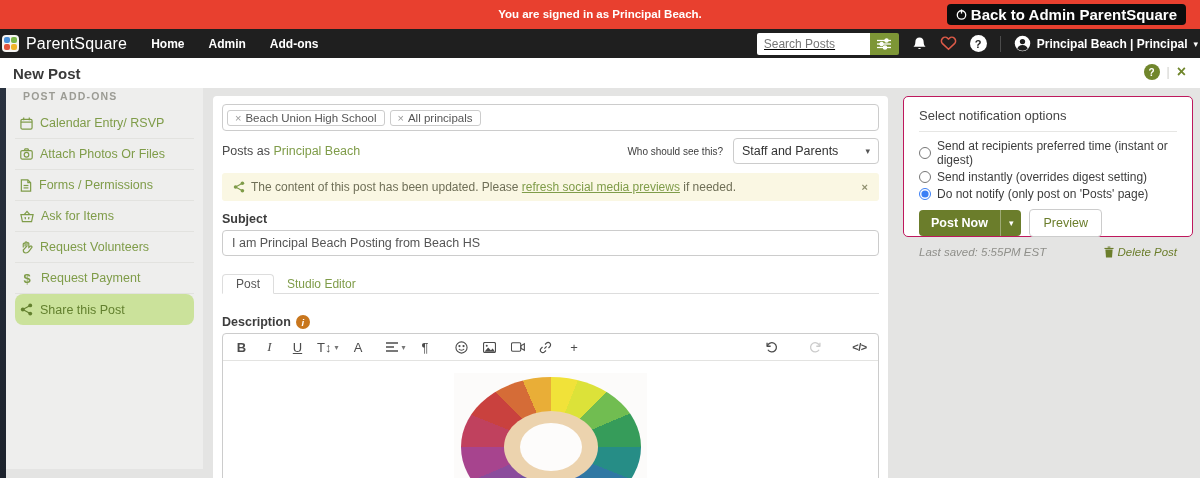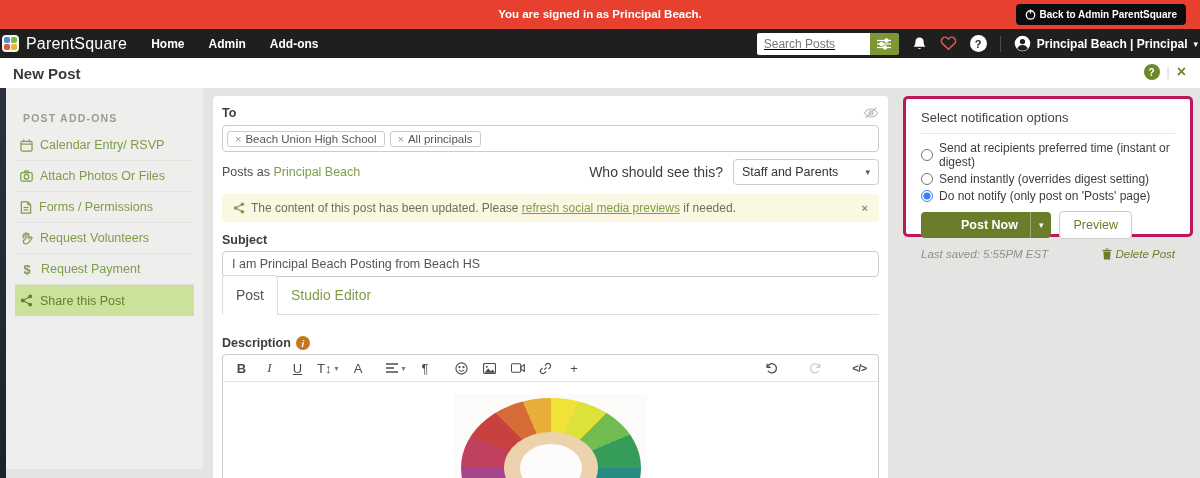--- a/index.html
+++ b/index.html
@@ -4,21 +4,21 @@
 <style>
   * { box-sizing: border-box; margin: 0; padding: 0; }
   html,body { width:1200px; height:478px; }
   body { font-family:"Liberation Sans", sans-serif; background:#e4e4e3; overflow:hidden; }
   #app { position:relative; width:1200px; height:478px; overflow:hidden; background:#0ea5e9; }
 
   
   .banner { position:absolute; top:0; left:0; right:0; height:29px; background:#e8402f; }
   .banner-msg { position:absolute; left:0; right:0; top:8px; text-align:center; color:#fff; font-size:11.5px; font-weight:bold; }
   .banner-btn { position:absolute; right:14px; top:4px; height:21px; background:#0d0d0d; color:#fff; border:none; border-radius:4px;
-                font-size:10px; font-weight:bold; padding:0 9px; display:flex; align-items:center; gap:4px; font-family:inherit; cursor:pointer; }
+                font-size:15px; font-weight:bold; padding:0 9px; display:flex; align-items:center; gap:4px; font-family:inherit; cursor:pointer; }
   .banner-btn svg { display:block; }
 
   
   .navbar { position:absolute; top:29px; left:0; right:0; height:29px; background:#1f1f1f; display:flex; align-items:center; padding:0 2px; }
   .brand { display:flex; align-items:center; gap:7px; margin-right:24px; }
   .brand-logo { width:17px; height:17px; background:#f5f4f2; border-radius:4px; display:grid; grid-template-columns:6px 6px; grid-template-rows:6px 6px; gap:1px; place-content:center; }
   .brand-logo span { border-radius:2px; }
   .brand-name { color:#fff; font-size:16px; letter-spacing:.2px; }
   .nav-links { display:flex; gap:24px; }
   .nav-link { color:#fff; font-size:12px; font-weight:bold; text-decoration:none; cursor:pointer; }
@@ -40,54 +40,54 @@
   .header-actions { position:absolute; right:14px; top:6px; display:flex; align-items:center; gap:7px; }
   .header-help { width:16px; height:16px; border-radius:50%; background:#70862c; color:#fff; font-size:10px; font-weight:bold; display:flex; align-items:center; justify-content:center; cursor:pointer; }
   .header-sep { color:#cfcfcb; font-size:12px; }
   .header-close { color:#70862c; font-size:16px; font-weight:bold; line-height:1; cursor:pointer; }
 
   
   .content { position:absolute; top:88px; left:0; right:0; bottom:0; background:#e4e4e3; overflow:hidden; }
   .left-strip { position:absolute; left:0; top:0; bottom:0; width:6px; background:linear-gradient(#2a3240,#1c222c); }
 
   
-  .sidebar { position:absolute; left:6px; top:0; bottom:9px; width:197px; background:#eeeeed; padding-top:24px; }
+  .sidebar { position:absolute; left:6px; top:0; bottom:9px; width:197px; background:#eeeeed; padding-top:2px; }
   .sidebar-header { font-size:10.5px; font-weight:bold; letter-spacing:1.2px; color:#9b9b94; padding:0 0 6px 17px; }
   .side-item { display:flex; align-items:center; gap:7px; height:31px; margin:0 9px; padding:0 5px; color:#7f9c49; font-size:12.5px; cursor:pointer; border-bottom:1px solid #e2e2df; }
   .side-item:last-child { border-bottom:none; }
-  .side-item.active { background:#cbe29b; border-radius:0; border-bottom:none; color:#63802f; }
+  .side-item.active { background:#cbe29b; border-radius:8px; border-bottom:none; color:#63802f; }
   .side-item svg, .side-item .txt-ic { flex:0 0 auto; }
   .txt-ic { font-size:13px; font-weight:bold; width:14px; text-align:center; }
 
   
   .main-card { position:absolute; left:213px; top:8px; width:675px; bottom:-20px; background:#fff; border-radius:4px 4px 0 0; padding:8px 9px 0; }
   .row-between { display:flex; align-items:center; justify-content:space-between; }
   .field-label { font-size:12.5px; font-weight:bold; color:#3d3d3d; }
   .to-row { margin:2px 0 5px; }
   .to-box { border:1px solid #ccc; border-radius:4px; min-height:27px; padding:3px 4px; display:flex; gap:5px; align-items:center; }
   .chip { display:inline-flex; align-items:center; gap:4px; border:1px solid #ccc; border-radius:3px; padding:1px 7px; font-size:11.5px; color:#555; background:#fff; cursor:default; }
   .chip-x { color:#999; font-size:11px; cursor:pointer; }
   .postas-row { margin-top:7px; display:flex; align-items:center; justify-content:space-between; }
   .postas { font-size:12.5px; color:#4a4a4a; }
   .postas .green { color:#7f9c49; }
   .audience { display:flex; align-items:center; gap:10px; }
-  .audience-label { font-size:14px; color:#3d3d3d; }
+  .audience-label { font-size:10px; color:#3d3d3d; }
   .select-box { width:146px; height:26px; border:1px solid #ccc; border-radius:4px; display:flex; align-items:center; justify-content:space-between; padding:0 8px; font-size:12.5px; color:#333; background:#fff; cursor:pointer; }
   .select-box .caret-down { color:#555; }
 
   .notice { margin-top:9px; background:#faf7e3; border-radius:3px; padding:7px 11px; display:flex; align-items:center; font-size:12px; color:#6f6f57; }
   .notice .share-ic { margin-right:6px; flex:0 0 auto; }
   .notice a { color:#7f9c49; text-decoration:underline; cursor:pointer; }
   .notice-x { margin-left:auto; color:#8f8f6f; font-size:11px; font-weight:bold; cursor:pointer; }
 
   .subject-label { margin-top:11px; }
   .subject-input { margin-top:4px; width:100%; height:26px; border:1px solid #ccc; border-radius:4px; font-size:12.5px; color:#555; padding:0 9px; font-family:inherit; outline:none; }
 
   .tabs { margin-top:11px; display:flex; align-items:flex-end; border-bottom:1px solid #ddd; height:27px; }
-  .tab { font-size:14px; padding:11px 13px; cursor:pointer; }
+  .tab { font-size:12px; padding:2px 13px; cursor:pointer; }
   .tab.active { border:1px solid #ddd; border-bottom:1px solid #fff; border-radius:4px 4px 0 0; background:#fff; color:#555; margin-bottom:-1px; }
   .tab.inactive { color:#7f9c49; }
 
   .desc-row { margin-top:21px; display:flex; align-items:center; gap:5px; }
   .info-badge { width:14px; height:14px; border-radius:50%; background:#c8761d; color:#fff; font-size:9.5px; font-weight:bold; display:flex; align-items:center; justify-content:center; font-style:italic; }
 
   .editor { margin-top:4px; border:1px solid #ccc; border-radius:4px; height:300px; overflow:hidden; background:#fff; }
   .toolbar { height:27px; display:flex; align-items:center; padding:0 10px; border-bottom:1px solid #e3e3e1; color:#4c4c4c; }
   .tb { display:flex; align-items:center; justify-content:center; min-width:17px; height:20px; cursor:pointer; font-size:13px; color:#4c4c4c; }
   .tb + .tb { margin-left:11px; }
@@ -106,28 +106,28 @@
   .wheel { position:absolute; left:50%; top:4px; transform:translateX(-50%); width:180px; height:140px; border-radius:50%;
     background:conic-gradient(#f3e32b 0 22deg,#dde32c 22deg 45deg,#6cbf4a 45deg 67deg,#2f9e57 67deg 90deg,
       #1f8f87 90deg 112deg,#2b79a8 112deg 135deg,#2f6cb5 135deg 157deg,#4066b3 157deg 180deg,
       #5a57ab 180deg 202deg,#7350a6 202deg 225deg,#8f4aa1 225deg 247deg,#ad4292 247deg 270deg,
       #c93e5e 270deg 292deg,#d23f3b 292deg 315deg,#dd6a31 315deg 337deg,#eeae2c 337deg 360deg);
     filter:saturate(.92); }
   .wood { position:absolute; left:50%; top:38px; transform:translateX(-50%); width:94px; height:72px; border-radius:50%; background:#ecd3ae; }
   .hole { position:absolute; left:50%; top:50px; transform:translateX(-50%); width:62px; height:48px; border-radius:50%; background:#fdfcfb; }
 
   
-  .right-panel { position:absolute; left:903px; top:8px; width:290px; height:141px; background:#fff; border:3px solid #be185d; border-radius:5px; padding:11px 15px 0; }
+  .right-panel { position:absolute; left:903px; top:8px; width:290px; height:141px; background:#fff; border:1px solid #be185d; border-radius:5px; padding:11px 15px 0; }
   .panel-title { font-size:13px; color:#444; padding-bottom:8px; border-bottom:1px solid #e6e6e4; }
   .options { margin-top:7px; }
   .opt { display:flex; align-items:center; gap:6px; margin-bottom:3px; }
   .opt input { accent-color:#3b7ff5; width:12px; height:12px; cursor:pointer; }
   .opt label { font-size:12px; color:#3d3d3d; cursor:pointer; }
   .panel-buttons { margin-top:8px; display:flex; align-items:center; gap:8px; }
-  .post-now { display:flex; align-items:stretch; background:#6b7d2b; border-radius:4px; overflow:hidden; cursor:pointer;padding-left:28px; }
+  .post-now { display:flex; align-items:stretch; background:#6b7d2b; border-radius:4px; overflow:hidden; cursor:pointer; }
   .post-now-main { color:#fff; font-size:12.5px; font-weight:bold; padding:6px 12px; }
   .post-now-caret { display:flex; align-items:center; padding:0 8px; border-left:1px solid rgba(255,255,255,.35); color:#fff; font-size:9px; }
   .preview-btn { background:#fff; border:1px solid #ccc; border-radius:4px; color:#6b7d2b; font-size:12.5px; padding:6px 13px; font-family:inherit; cursor:pointer; }
   .panel-footer { margin-top:9px; display:flex; align-items:center; justify-content:space-between; font-style:italic; font-size:11.5px; }
   .last-saved { color:#8f8f8a; }
   .delete-post { color:#6b7d2b; display:flex; align-items:center; gap:4px; cursor:pointer; }
 </style>
 </head>
 <body>
 
@@ -235,20 +235,29 @@
       <div class="side-item">
         <svg width="12" height="13" viewBox="0 0 12 14" fill="none" stroke="currentColor" stroke-width="1.3">
           <path d="M1 1h7l3 3v9H1z"></path>
             <path d="M8 1v3h3"></path>
             <line x1="3.4" y1="7" x2="8.6" y2="7"></line>
             <line x1="3.4" y1="9.6" x2="8.6" y2="9.6"></line>
         </svg>
         <span>Forms / Permissions</span>
       </div>
 
+      <div class="side-item">
+        <svg width="14" height="13" viewBox="0 0 15 13" fill="none" stroke="currentColor" stroke-width="1.3">
+          <path d="M1 4.5h13l-1.6 7.5H2.6z"></path>
+            <path d="M4.5 4.5 7.5 1l3 3.5"></path>
+            <line x1="5.5" y1="7" x2="5.8" y2="9.5"></line>
+            <line x1="9.5" y1="7" x2="9.2" y2="9.5"></line>
+        </svg>
+        <span>Ask for Items</span>
+      </div>
 
       <div class="side-item">
         <svg width="13" height="13" viewBox="0 0 14 14" fill="none" stroke="currentColor" stroke-width="1.3">
           <path d="M3.5 7V3.2a1 1 0 0 1 2 0V6M5.5 5.5V2a1 1 0 0 1 2 0v3.5M7.5 5.5V2.8a1 1 0 0 1 2 0V7l1.6-1.4a1.1 1.1 0 0 1 1.5 1.6L9.8 11c-.9 1.2-2 1.9-3.5 1.9-2.2 0-2.8-1.4-2.8-3.2z"></path>
         </svg>
         <span>Request Volunteers</span>
       </div>
 
       <div class="side-item">
         <span class="txt-ic">$</span>
@@ -261,28 +270,20 @@
             <circle cx="3" cy="7" r="2.1"></circle>
             <circle cx="11" cy="11.4" r="2.1"></circle>
           <line x1="3" y1="7" x2="11" y2="2.6" stroke="currentColor" stroke-width="1.2"></line>
           <line x1="3" y1="7" x2="11" y2="11.4" stroke="currentColor" stroke-width="1.2"></line>
         </svg>
         <span>Share this Post</span>
       </div>
     </div>
 
     <div class="main-card">
-      <div class="row-between to-row">
-        <span class="field-label">To</span>
-        <svg width="16" height="14" viewBox="0 0 18 15" fill="none" stroke="#b9b9b3" stroke-width="1.3">
-          <path d="M1.5 7.5S4.5 3 9 3s7.5 4.5 7.5 4.5S13.5 12 9 12 1.5 7.5 1.5 7.5z"></path>
-            <circle cx="9" cy="7.5" r="2.2"></circle>
-            <line x1="3" y1="13" x2="15" y2="1.5"></line>
-        </svg>
-      </div>
       <div class="to-box">
         <span class="chip">
           <span class="chip-x">×</span>
           <span>Beach Union High School</span>
         </span>
         <span class="chip">
           <span class="chip-x">×</span>
           <span>All principals</span>
         </span>
       </div>

